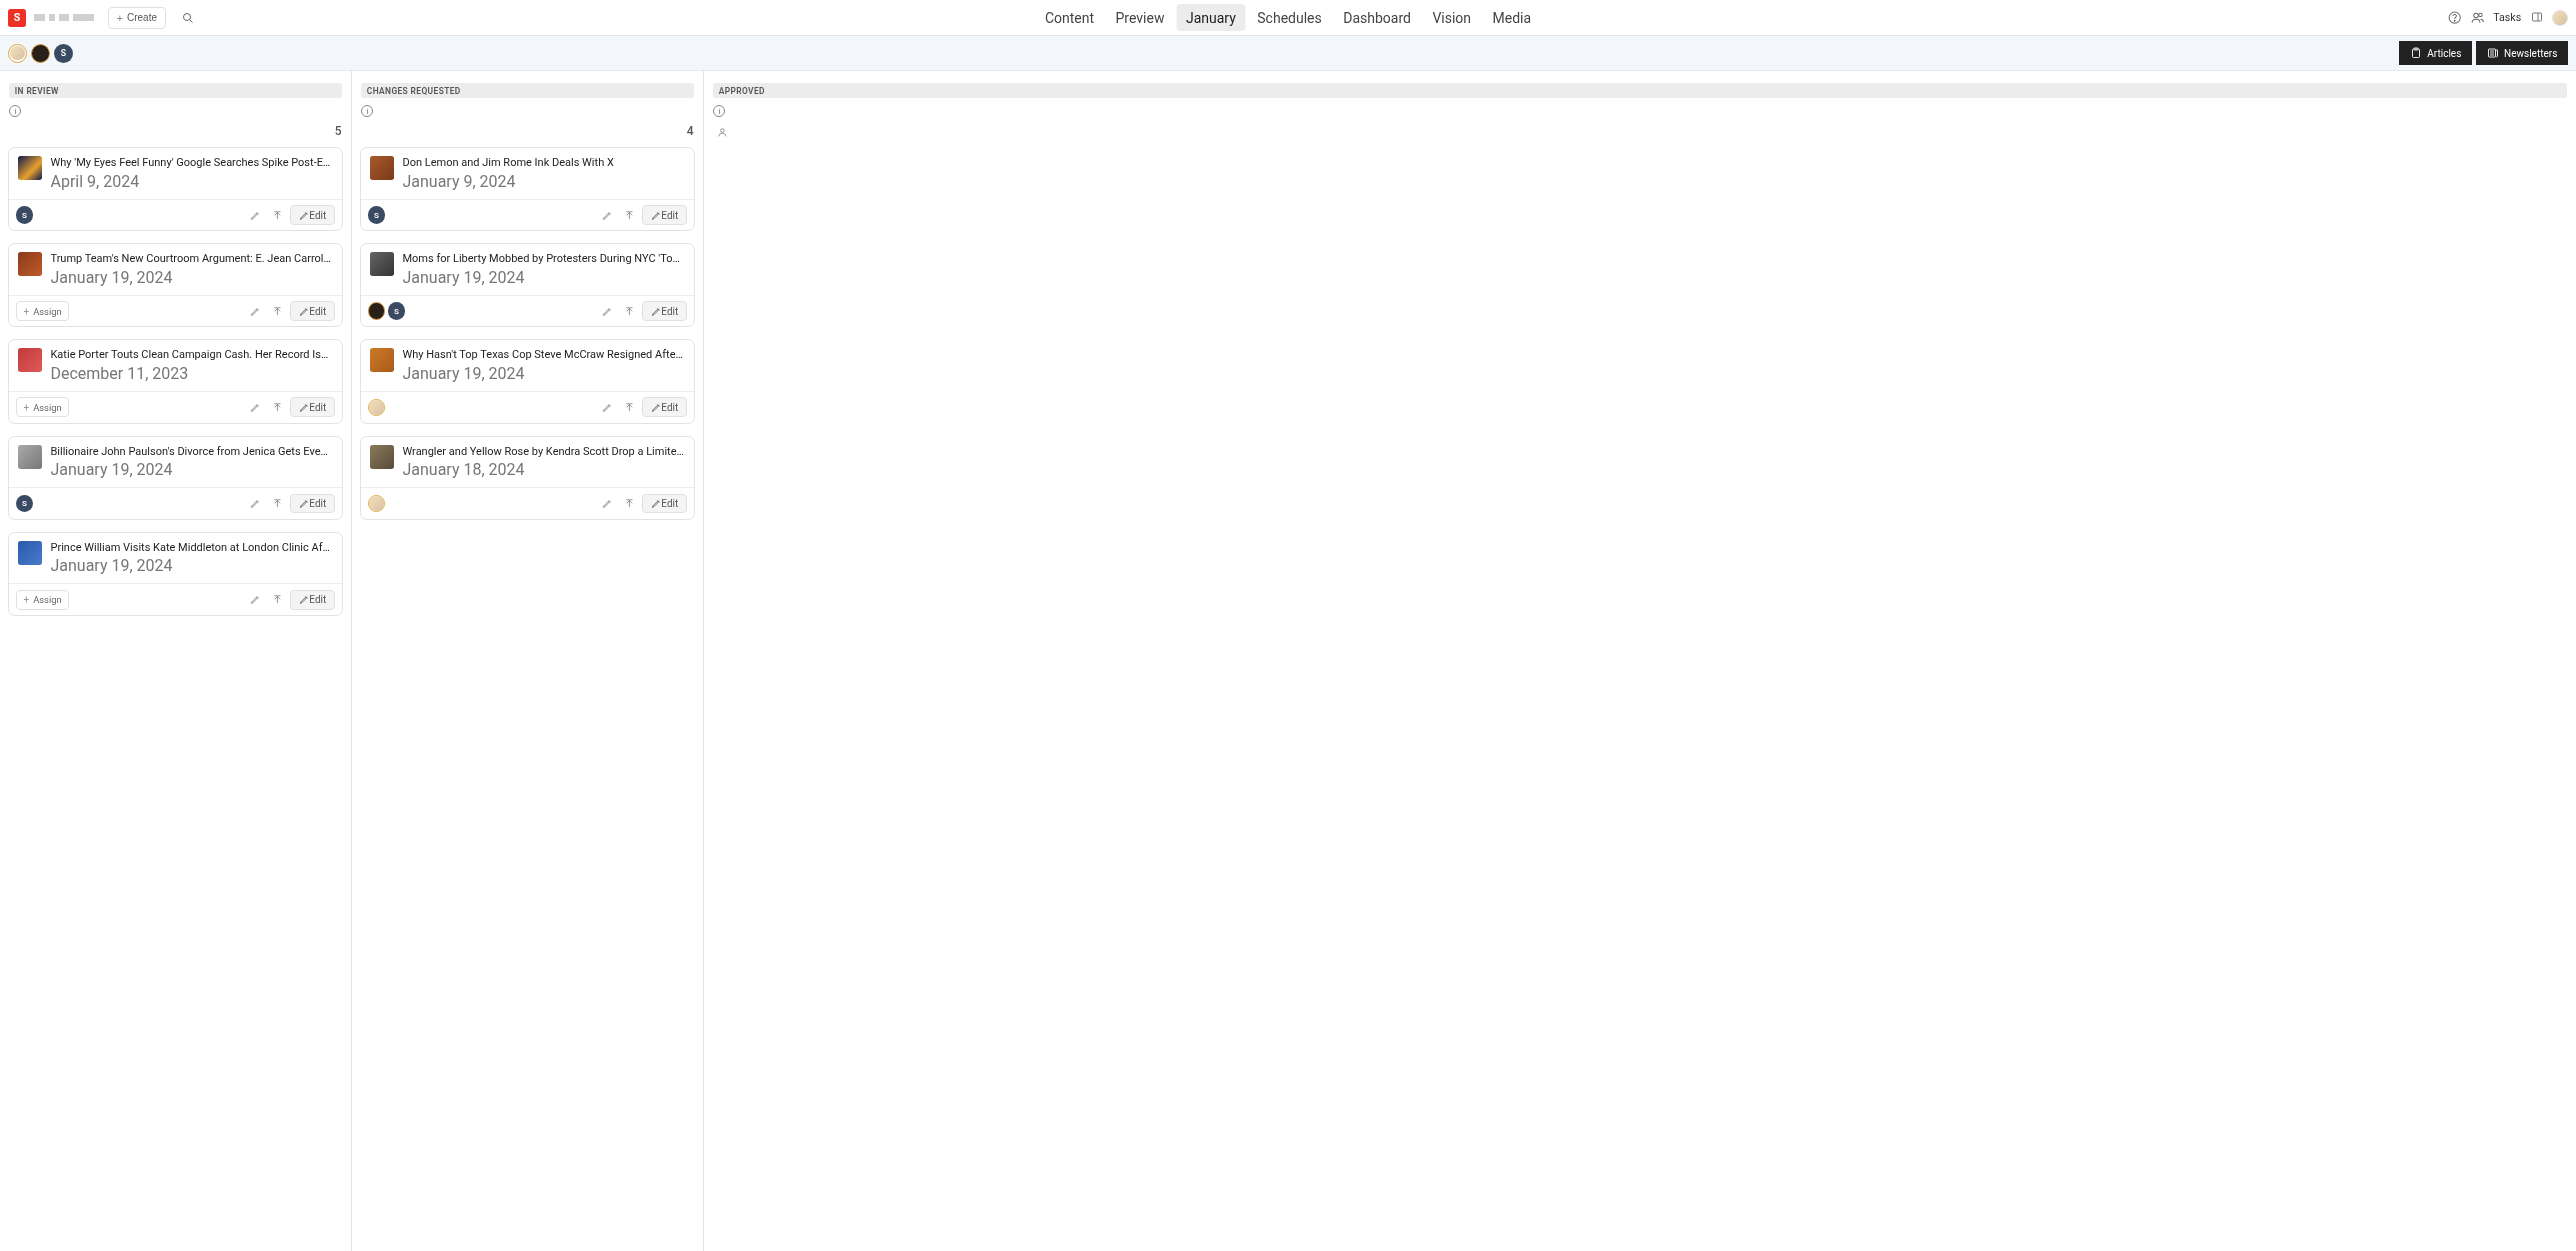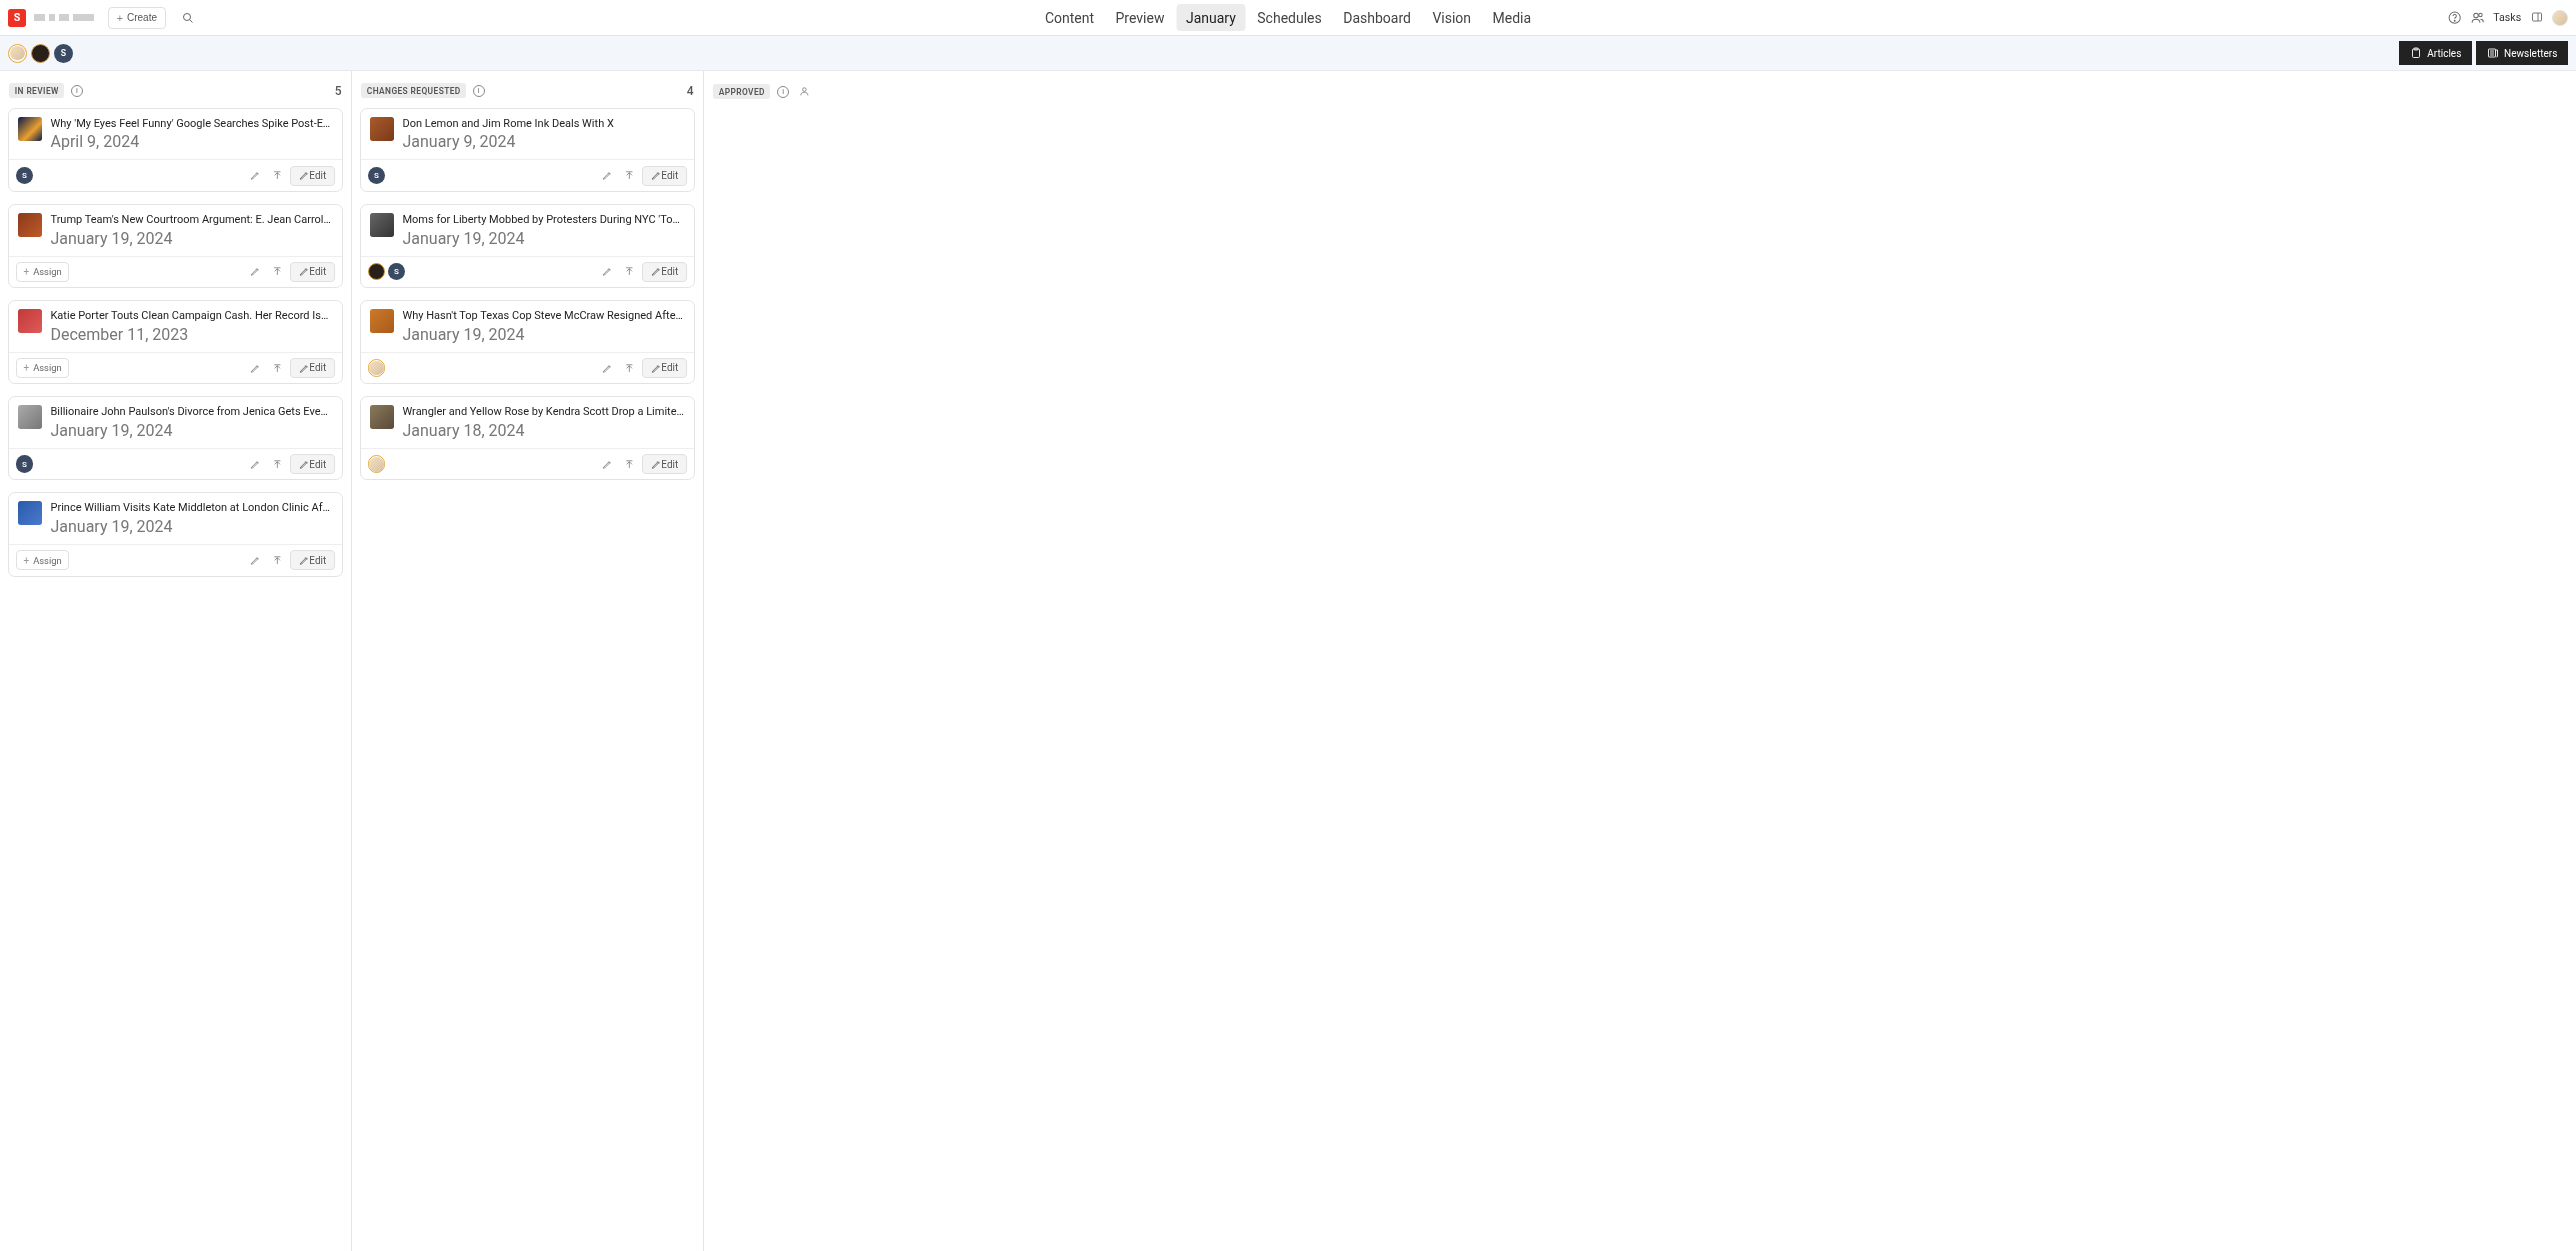--- a/index.html
+++ b/index.html
@@ -135,22 +135,23 @@
   .column {
     flex: 0 0 33.3%;
     max-width: 352px;
     padding: 12px 5.4px 16px 5.4px;
     border-right: 0.7px solid #e5e5e5;
     overflow-y: auto;
   }
   .column:last-child { border-right: none; flex: 1; max-width: none; }
 
   .col-header {
-    display: flex; align-items: center; gap: 6.7px;
+    display: flex; gap: 6.7px;
     padding: 0 4px 9.4px 4px;
+    flex-direction: column;
   }
   .col-title {
     font-size: 8.4px;
     letter-spacing: 0.4px;
     font-weight: 600;
     color: #555;
     background: #ececec;
     padding: 2.7px 5.4px;
     border-radius: 2.7px;
   }

